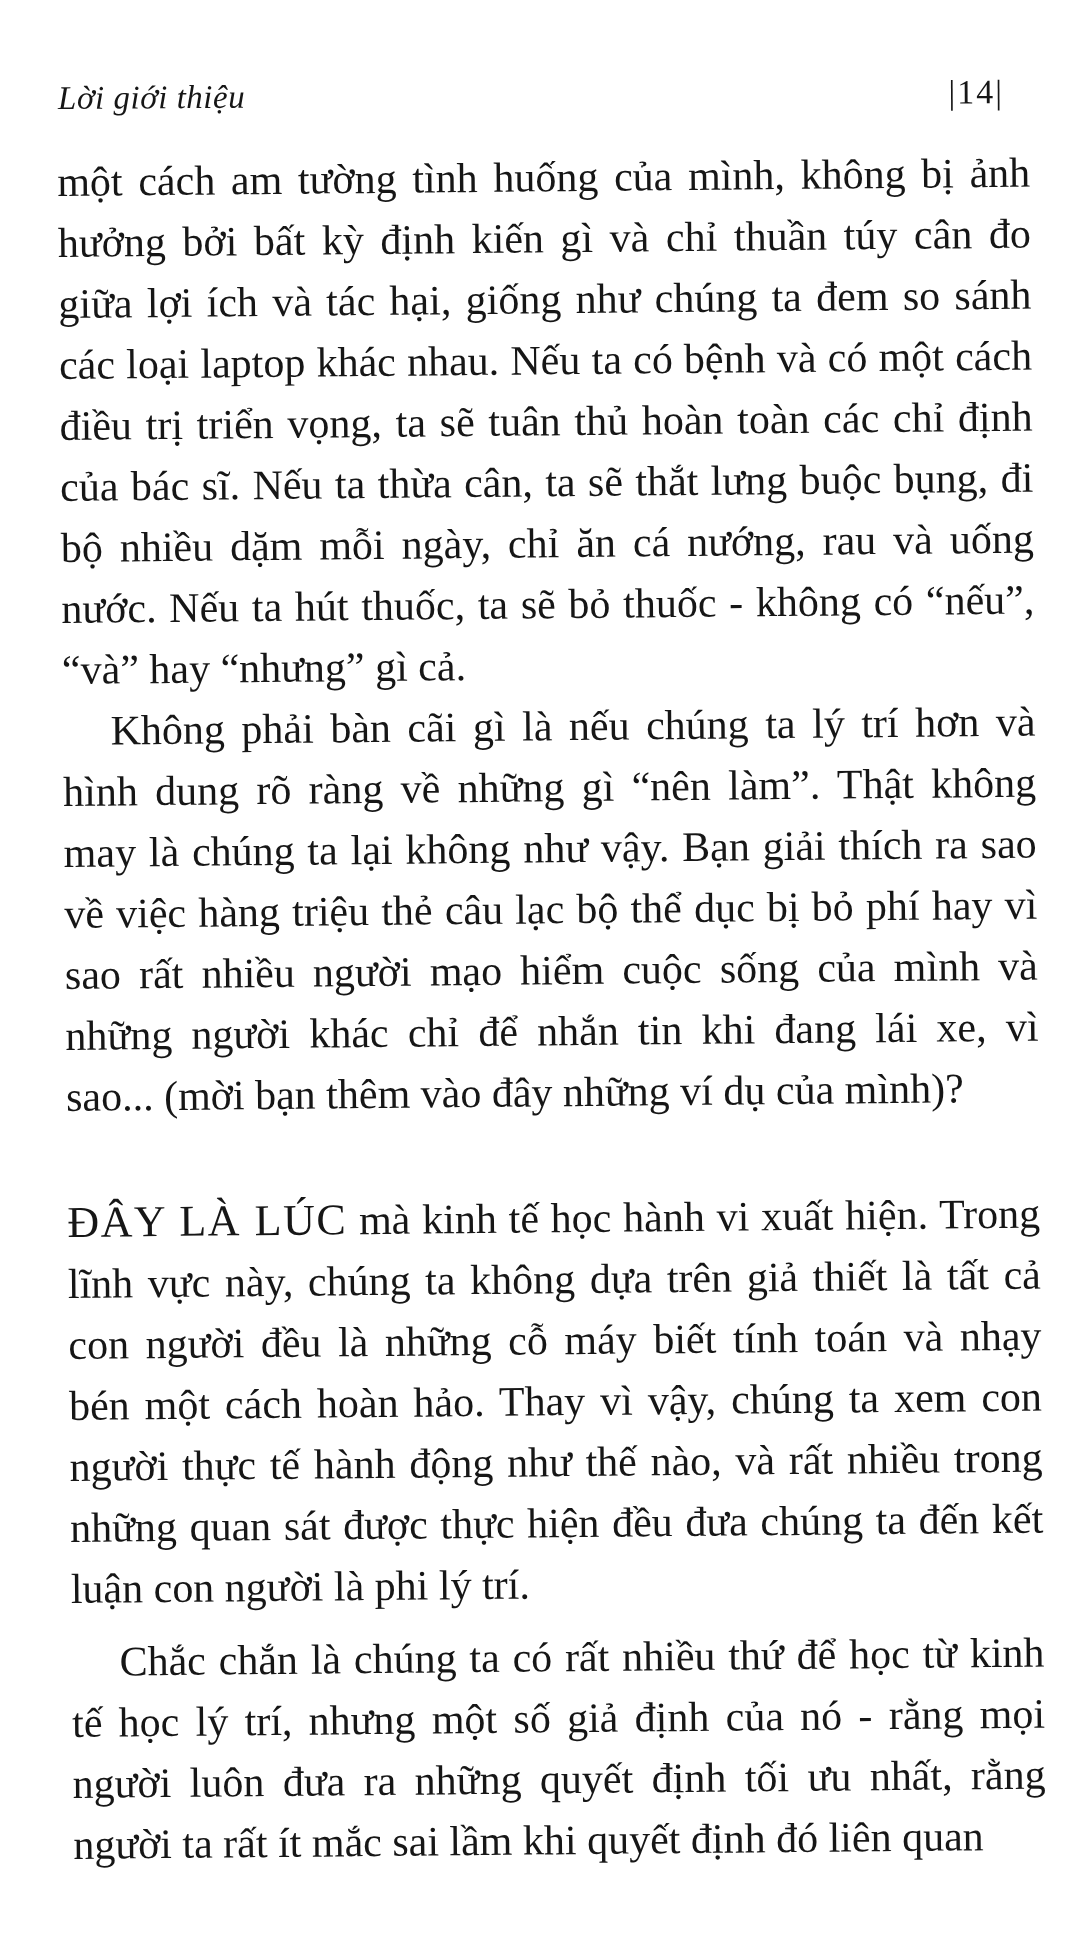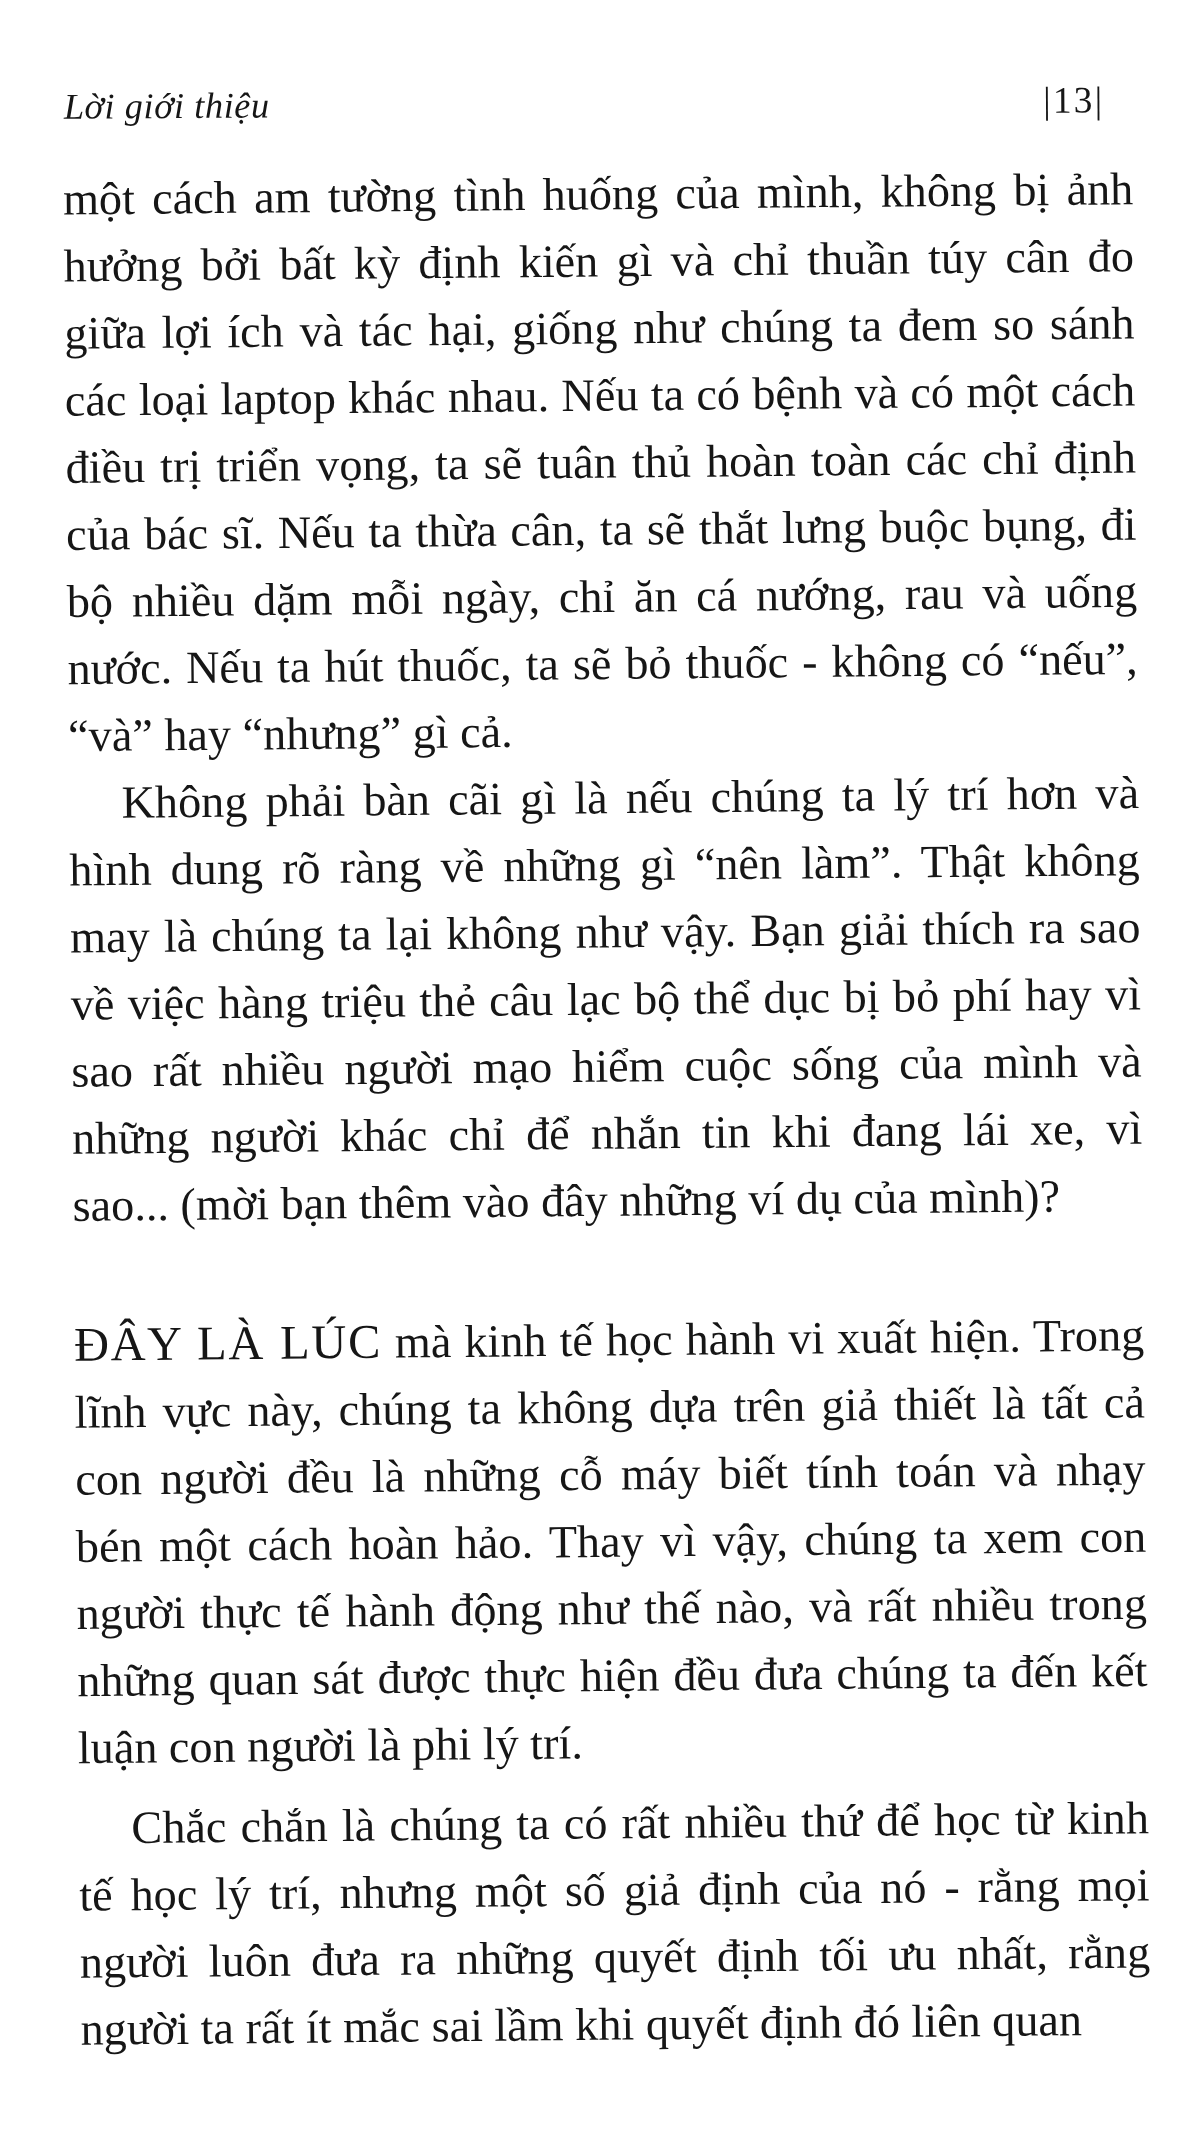--- a/index.html
+++ b/index.html
@@ -64,21 +64,21 @@
     letter-spacing: 1.5px;
   }
 </style>
 </head>
 <body>
 
 <div class="page">
 
   <header class="running-head">
     <span class="running-title">Lời giới thiệu</span>
-    <span class="page-number">|13|</span>
+    <span class="page-number">|14|</span>
   </header>
 
   <main class="body-text">
 
     <p class="para">một cách am tường tình huống của mình, không bị ảnh hưởng bởi bất kỳ định kiến gì và chỉ thuần túy cân đo giữa lợi ích và tác hại, giống như chúng ta đem so sánh các loại laptop khác nhau. Nếu ta có bệnh và có một cách điều trị triển vọng, ta sẽ tuân thủ hoàn toàn các chỉ định của bác sĩ. Nếu ta thừa cân, ta sẽ thắt lưng buộc bụng, đi bộ nhiều dặm mỗi ngày, chỉ ăn cá nướng, rau và uống nước. Nếu ta hút thuốc, ta sẽ bỏ thuốc - không có “nếu”, “và” hay “nhưng” gì cả.</p>
 
     <p class="para indent">Không phải bàn cãi gì là nếu chúng ta lý trí hơn và hình dung rõ ràng về những gì “nên làm”. Thật không may là chúng ta lại không như vậy. Bạn giải thích ra sao về việc hàng triệu thẻ câu lạc bộ thể dục bị bỏ phí hay vì sao rất nhiều người mạo hiểm cuộc sống của mình và những người khác chỉ để nhắn tin khi đang lái xe, vì sao... (mời bạn thêm vào đây những ví dụ của mình)?</p>
 
     <p class="para section-start"><span class="lead-caps">ĐÂY LÀ LÚC</span><span> mà kinh tế học hành vi xuất hiện. Trong lĩnh vực này, chúng ta không dựa trên giả thiết là tất cả con người đều là những cỗ máy biết tính toán và nhạy bén một cách hoàn hảo. Thay vì vậy, chúng ta xem con người thực tế hành động như thế nào, và rất nhiều trong những quan sát được thực hiện đều đưa chúng ta đến kết luận con người là phi lý trí.</span></p>
 

